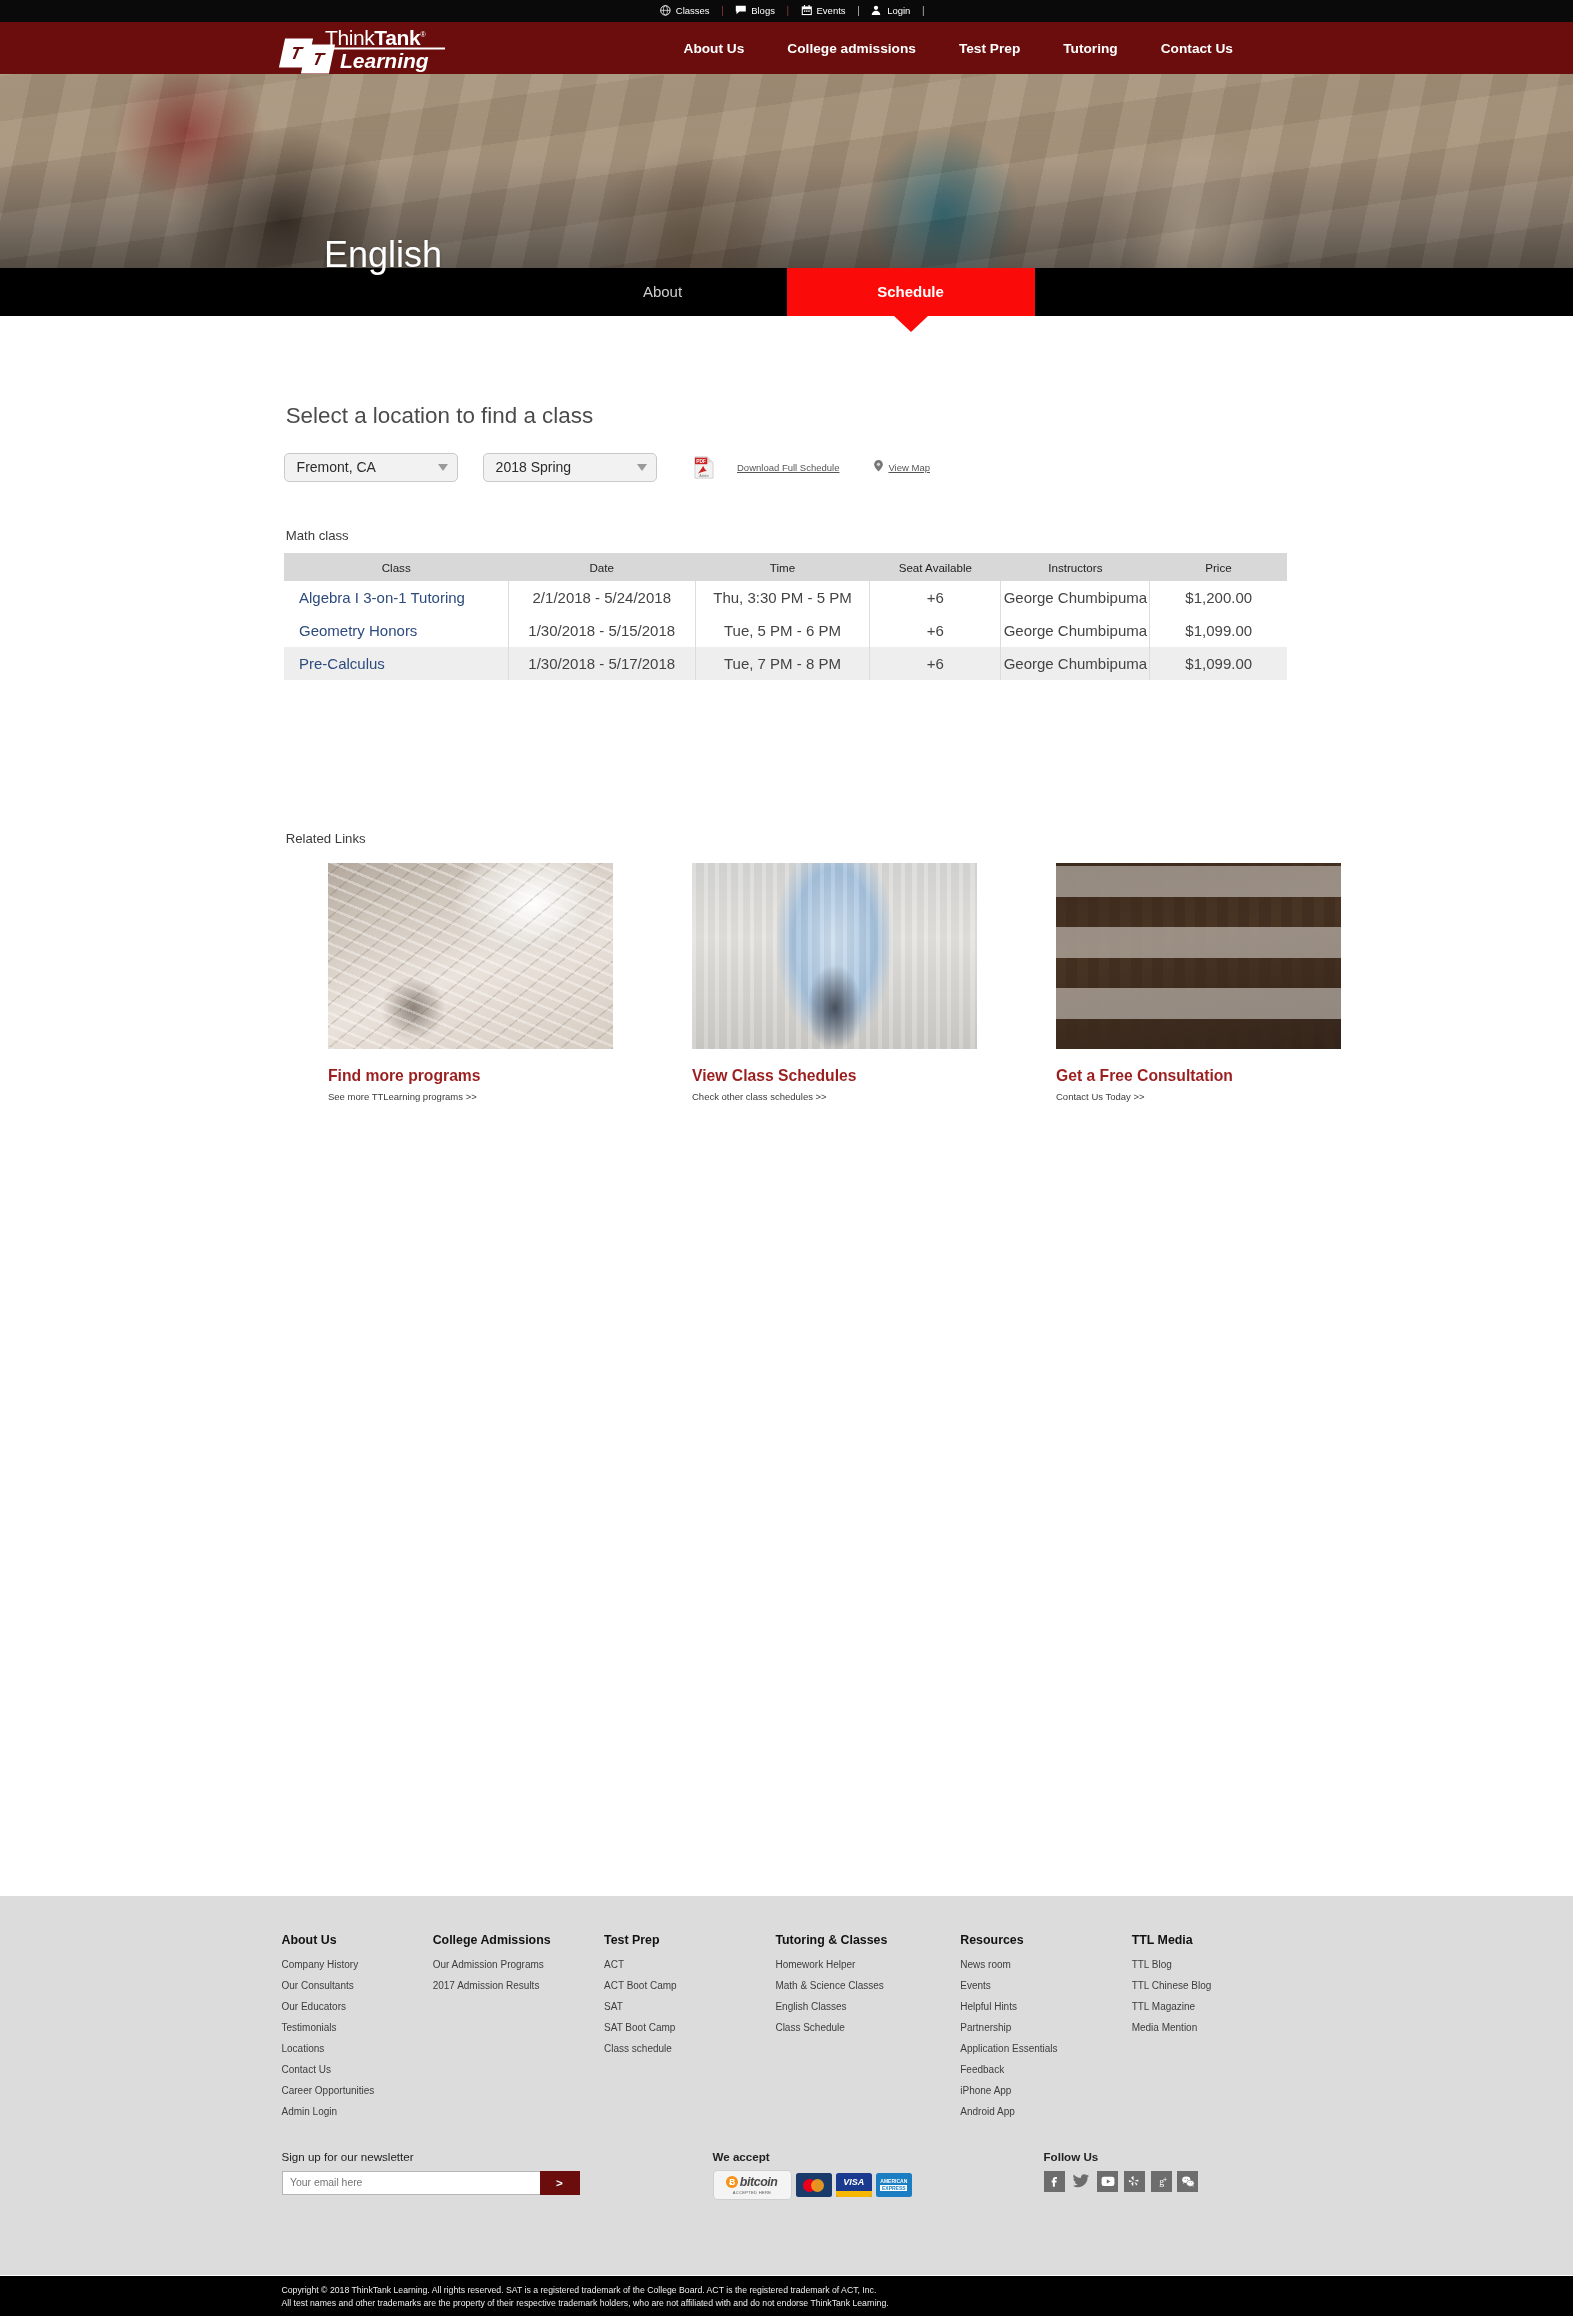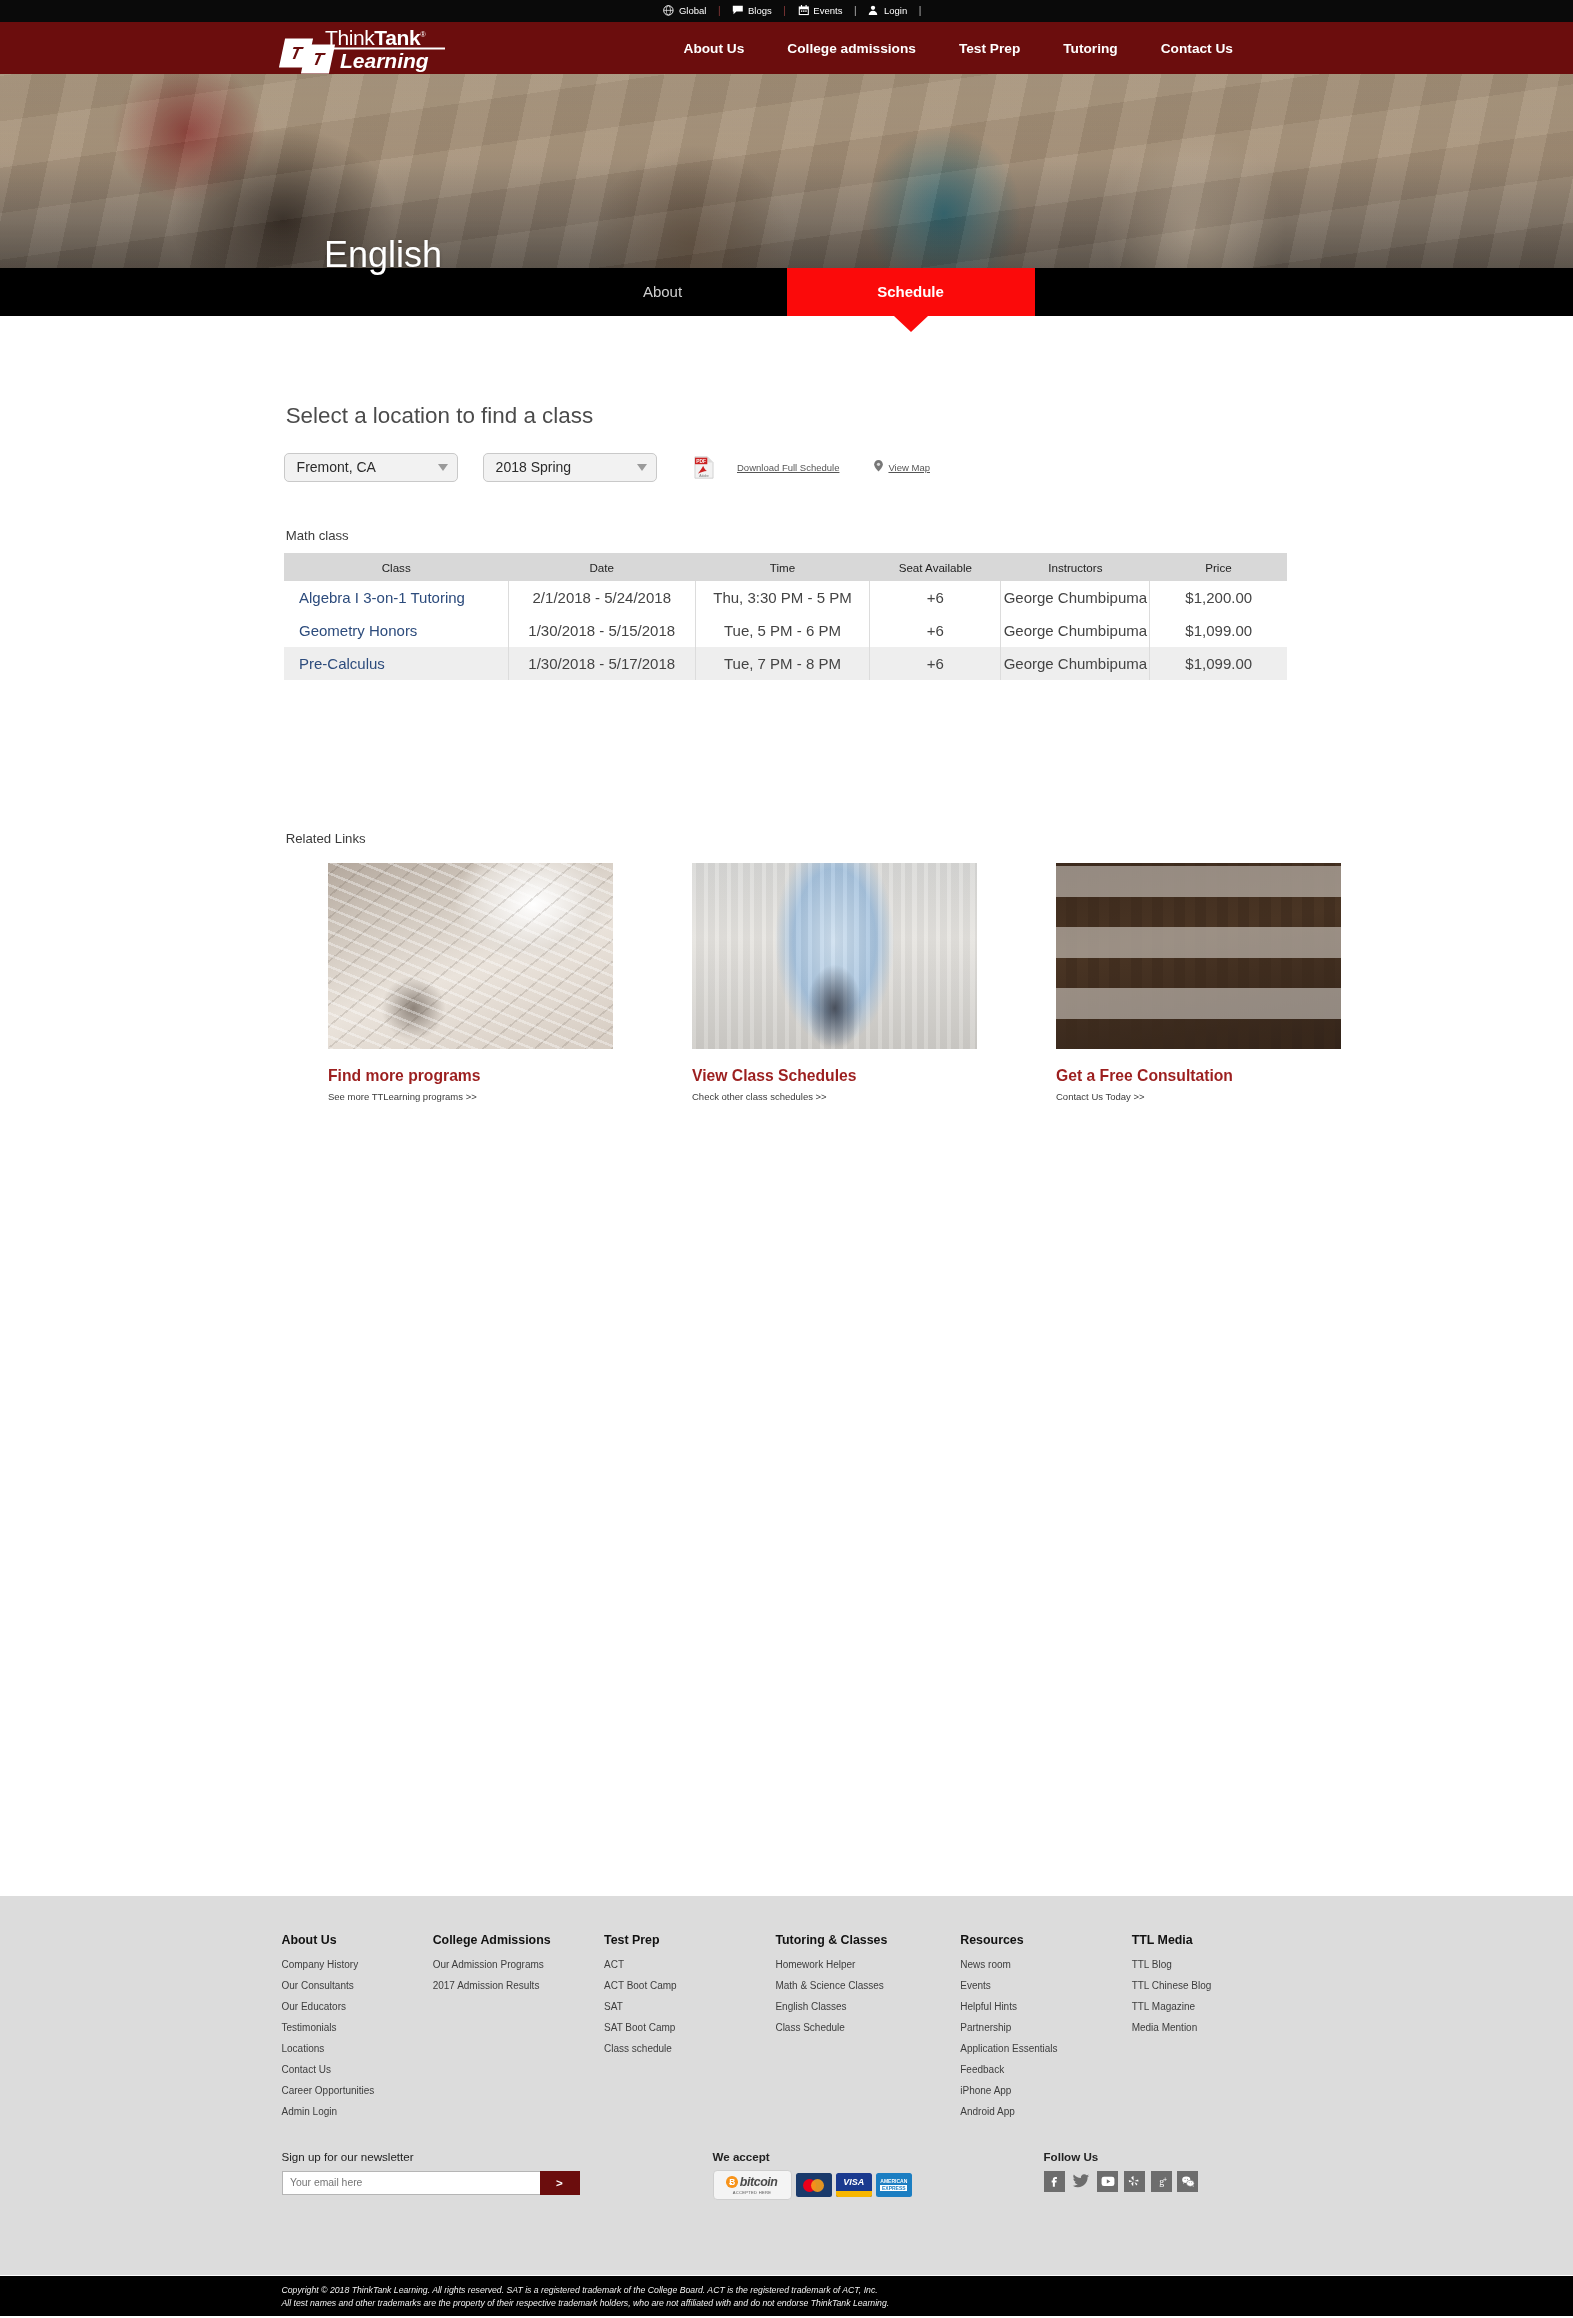--- a/index.html
+++ b/index.html
@@ -442,38 +442,37 @@
   .copy {
     position: absolute;
     left: 0; right: 0;
     top: 2276px;
     height: 40px;
     background: #000;
     color: #f0f0f0;
     font-size: 8.7px;
     line-height: 1.55;
     padding-top: 7.5px;
-    font-style: italic;
   }
   .copy-in { width: 1010px; margin: 0 auto; }
 </style>
 </head>
 <body>
 
 <div class="topbar">
   <div class="topbar-inner">
     <a class="top-link">
       <span class="ticon">
         <svg viewBox="0 0 16 16" width="10.8" height="10.8">
             <circle cx="8" cy="8" r="7" fill="none" stroke="#fff" stroke-width="1.4"></circle>
             <ellipse cx="8" cy="8" rx="3" ry="7" fill="none" stroke="#fff" stroke-width="1"></ellipse>
             <line x1="1" y1="8" x2="15" y2="8" stroke="#fff" stroke-width="1"></line>
           </svg>
       </span>
-      <span>Global</span>
+      <span>Classes</span>
     </a>
     <span class="top-sep">|</span>
     <a class="top-link">
       <span class="ticon">
         <svg viewBox="0 0 16 14" width="11.6" height="10">
             <path d="M1 1h14v8H6l-4 4V9H1z" fill="#fff"></path>
           </svg>
       </span>
       <span>Blogs</span>
     </a>

